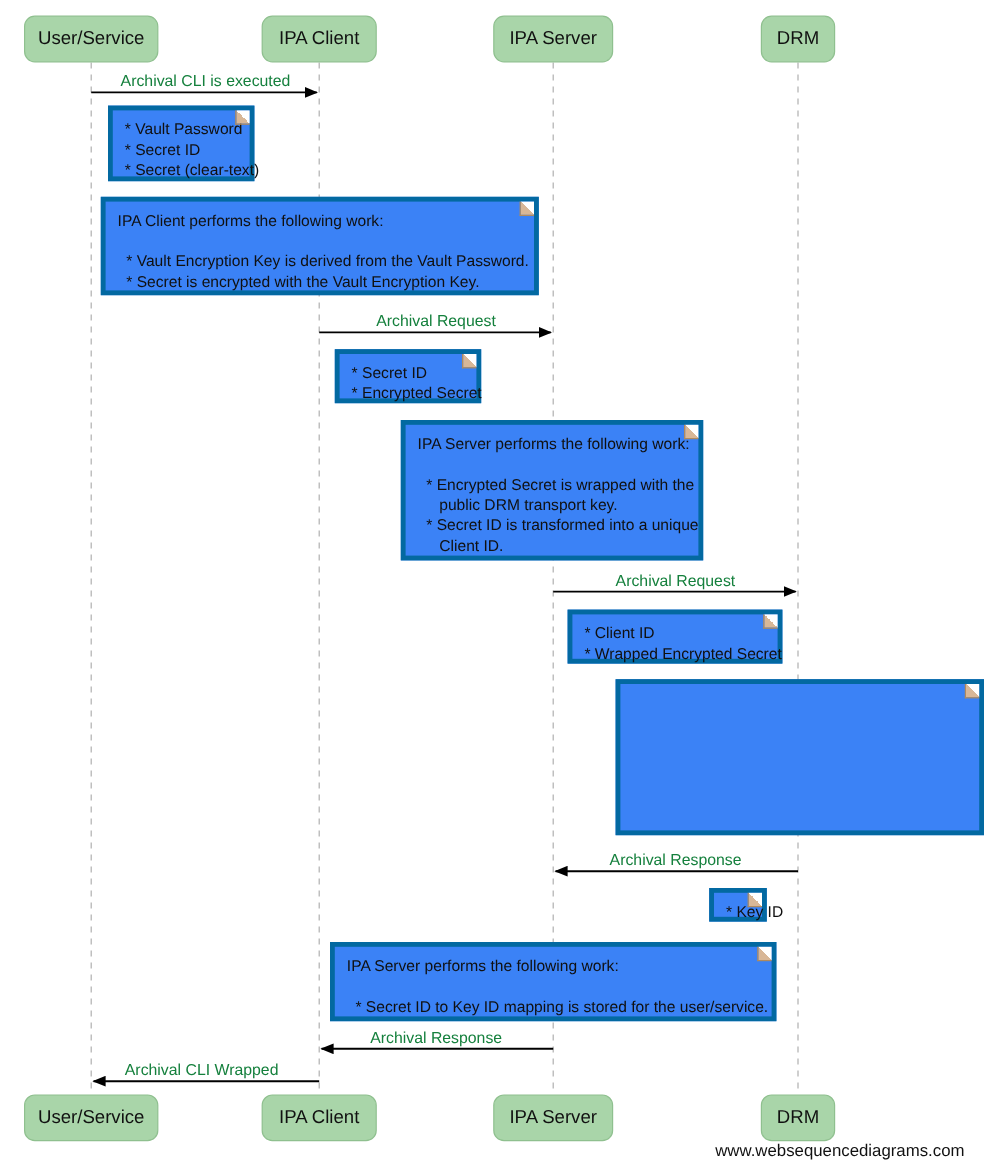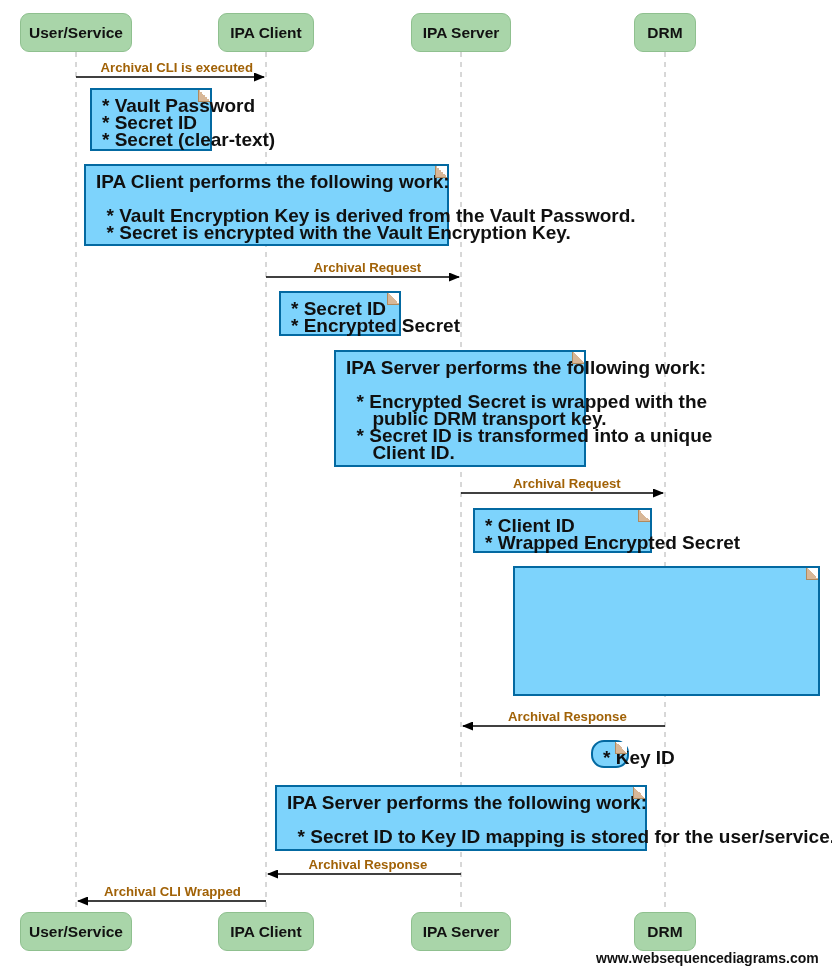--- a/index.html
+++ b/index.html
@@ -12,21 +12,20 @@
     width: 832px;
     height: 974px;
     position: relative;
     overflow: hidden;
     color: #000000;
   }
   #diagram-root {
     position: relative;
     width: 832px;
     height: 974px;
-    font-weight: bold;
   }
   svg.layer {
     position: absolute;
     left: 0;
     top: 0;
     width: 832px;
     height: 974px;
     overflow: visible;
   }
   .participant-box {
@@ -38,43 +37,43 @@
     display: flex;
     align-items: center;
     justify-content: center;
     font-size: 15.5px;
     color: #111111;
     white-space: nowrap;
   }
   .note-box {
     position: absolute;
     box-sizing: border-box;
-    background: #7dd3fc;
-    border: 2px solid #0369a1;
-    font-size: 19px;
+    background: #3b82f6;
+    border: 4px solid #0369a1;
+    font-size: 13px;
     line-height: 17px;
     color: #101010;
     padding: 7px 9px 7px 10px;
     white-space: pre;
   }
   .note-fold {
     position: absolute;
     top: 0;
     right: 0;
     width: 12px;
     height: 12px;
     background: linear-gradient(225deg, #ffffff 0%, #ffffff 50%, #d8b797 50%, #d8b797 100%);
     border-left: 1px solid #b08a5e;
     border-bottom: 1px solid #b08a5e;
     box-sizing: border-box;
   }
   .msg-label {
     position: absolute;
     font-size: 13.2px;
-    color: #a16207;
+    color: #15803d;
     white-space: nowrap;
     text-align: center;
   }
   .watermark {
     position: absolute;
     font-size: 14px;
     color: #111111;
     white-space: nowrap;
   }
 </style>
@@ -135,21 +134,21 @@
 * Encrypted Secret</div><div class="note-fold"></div></div>
       <div class="note-box" style="left: 334px; top: 350px; width: 252px; height: 117px;"><div>IPA Server performs the following work:
 
   * Encrypted Secret is wrapped with the
      public DRM transport key.
   * Secret ID is transformed into a unique
      Client ID.</div><div class="note-fold"></div></div>
       <div class="note-box" style="left: 473px; top: 508px; width: 179px; height: 45px;"><div>* Client ID
 * Wrapped Encrypted Secret</div><div class="note-fold"></div></div>
       <div class="note-box" style="left: 513px; top: 566px; width: 307px; height: 130px;"><div class="note-fold"></div></div>
-      <div class="note-box" style="left: 591px; top: 740px; width: 38px; height: 28px; border-radius: 13px;"><div>* Key ID</div><div class="note-fold"></div></div>
+      <div class="note-box" style="left: 591px; top: 740px; width: 48px; height: 28px;"><div>* Key ID</div><div class="note-fold"></div></div>
       <div class="note-box" style="left: 275px; top: 785px; width: 372px; height: 66px;"><div>IPA Server performs the following work:
 
   * Secret ID to Key ID mapping is stored for the user/service.</div><div class="note-fold"></div></div>
     </div>
 
   <div id="msg-labels">
       <div class="msg-label" style="left: 100.5px; top: 60px;">Archival CLI is executed</div>
       <div class="msg-label" style="left: 313.5px; top: 260px;">Archival Request</div>
       <div class="msg-label" style="left: 513px; top: 476px;">Archival Request</div>
       <div class="msg-label" style="left: 508px; top: 709px;">Archival Response</div>

